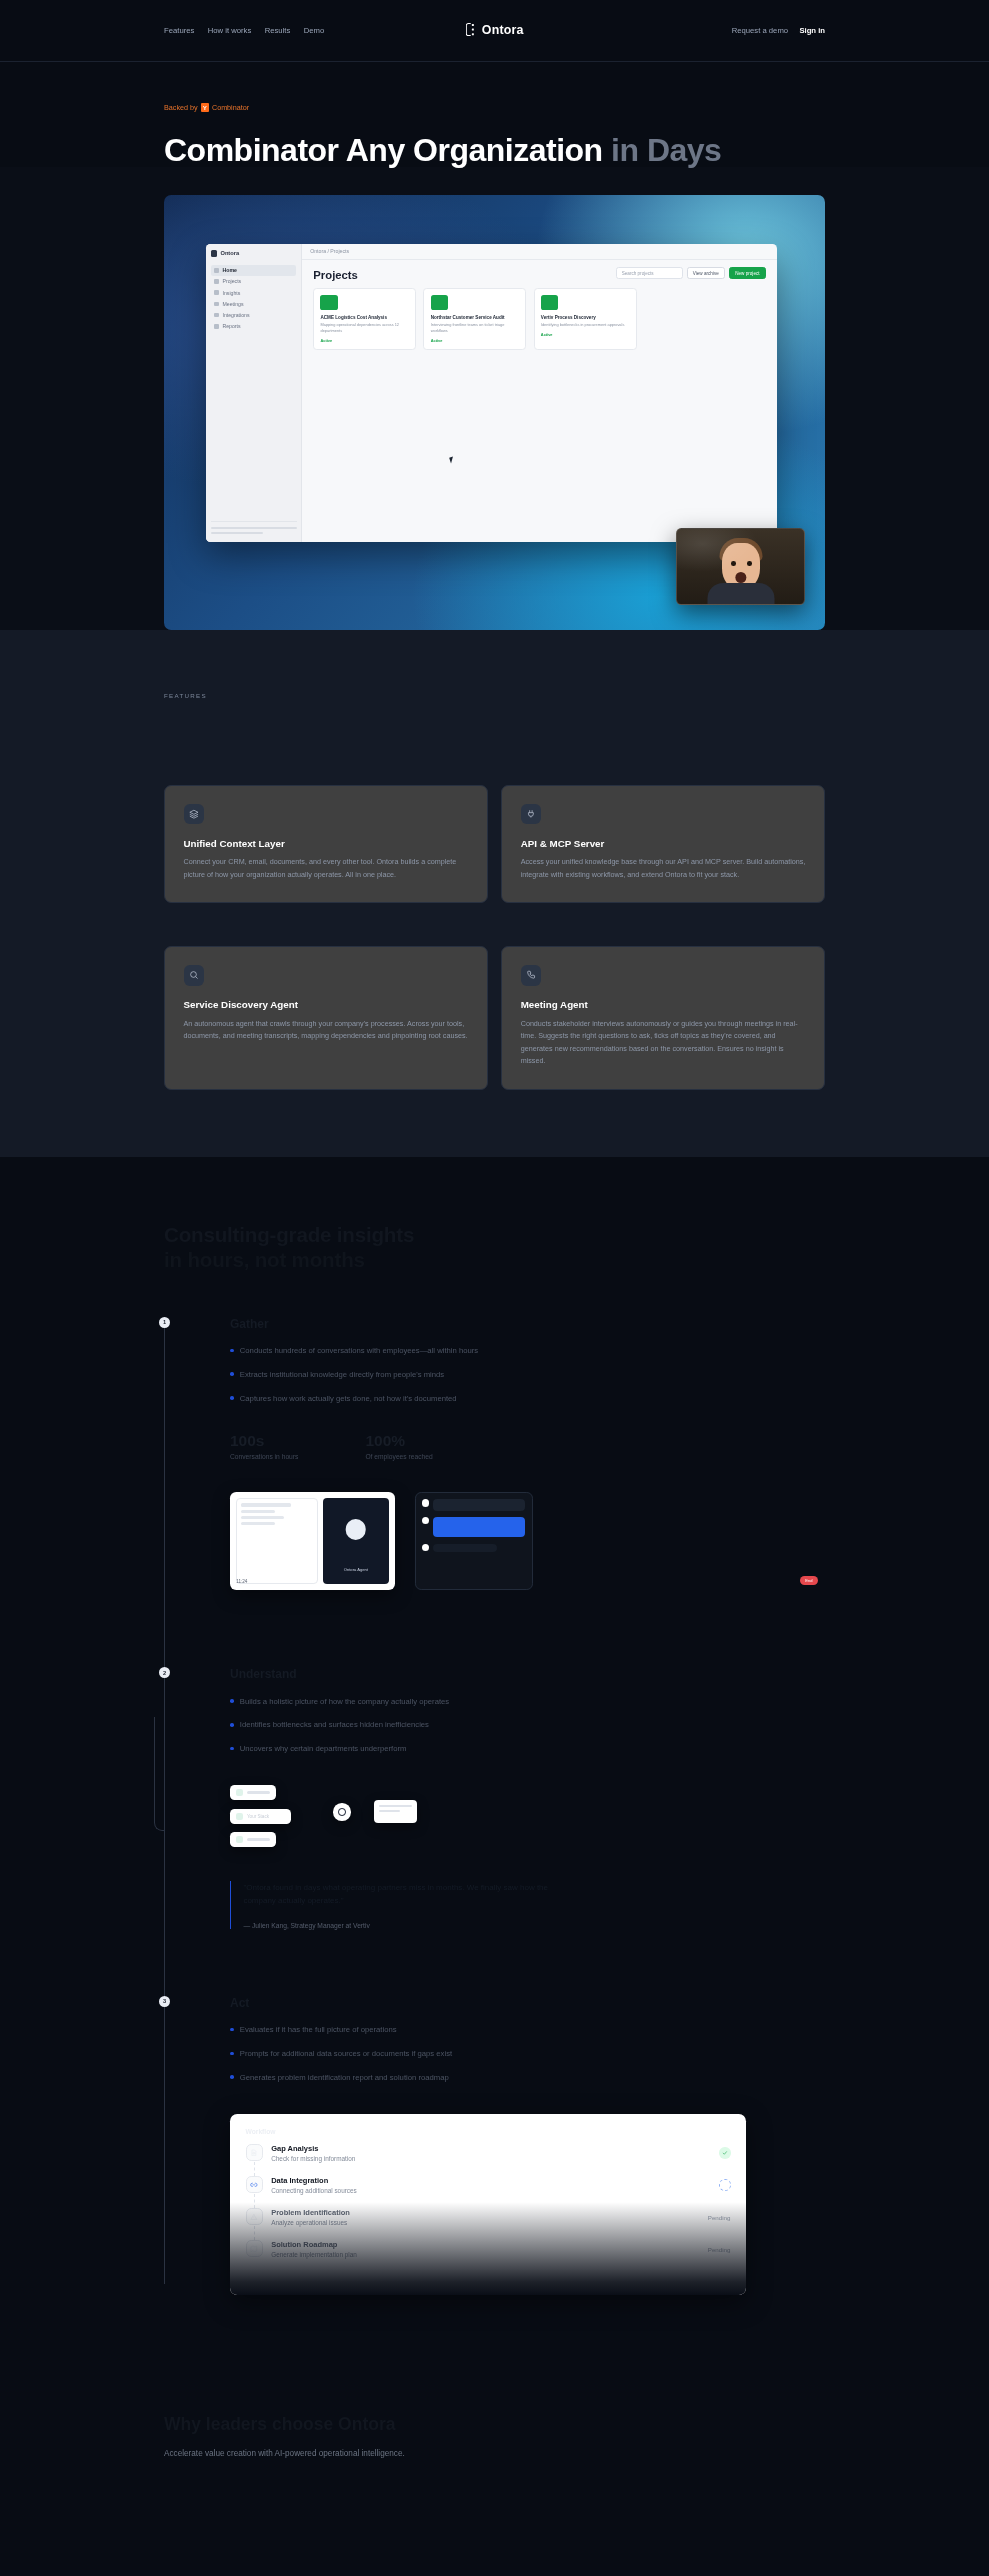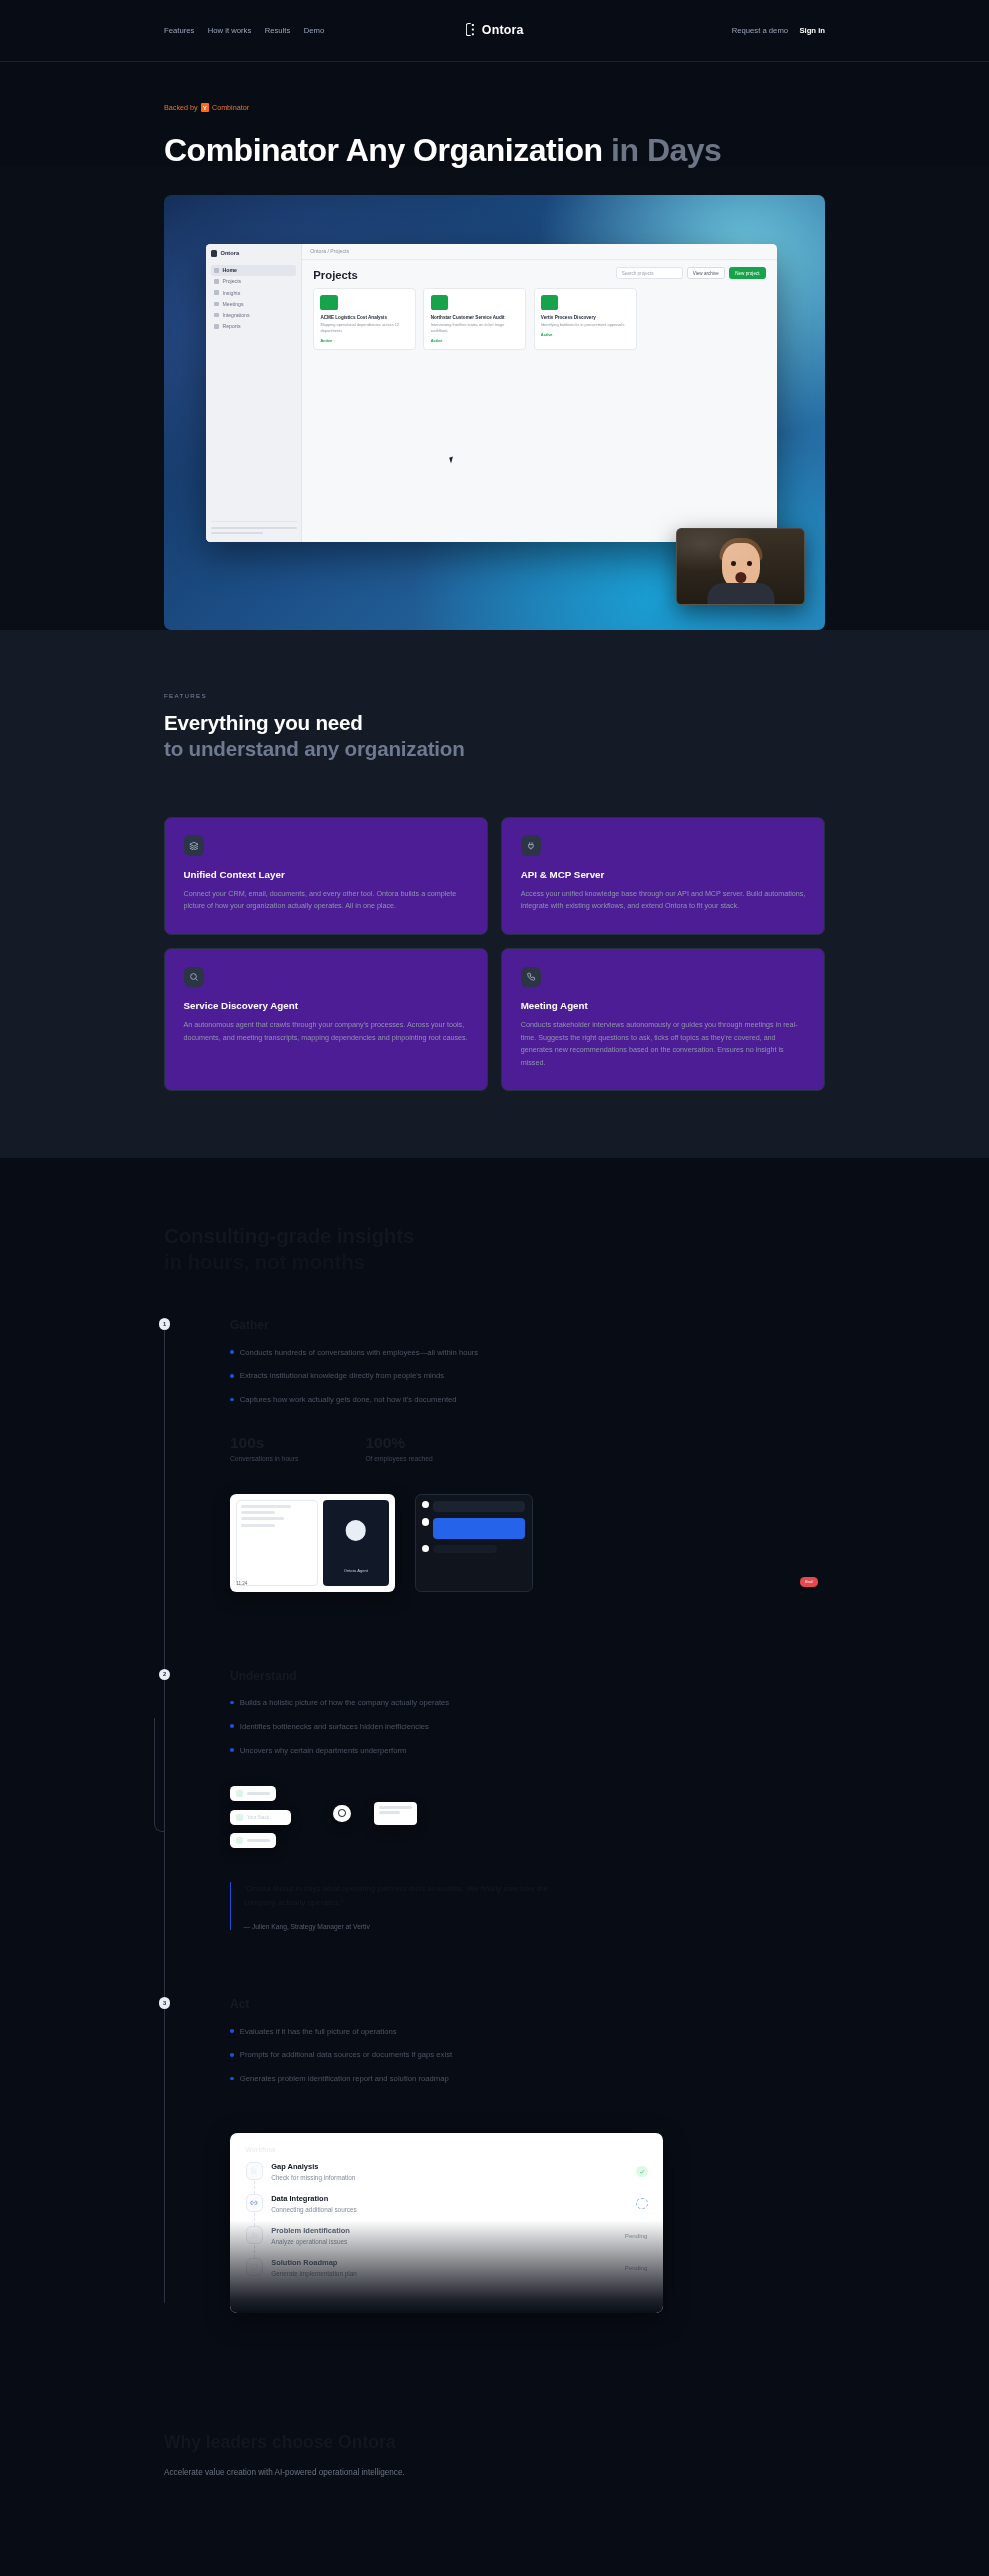--- a/index.html
+++ b/index.html
@@ -121,22 +121,23 @@
     width:67px; height:21.6px; border-radius:15.5px 15.5px 0 0; background:#2a2f3a;}
   .pip .shine{ position:absolute; inset:0; background:radial-gradient(93px 46px at 20% 20%, rgba(255,255,255,.12), transparent 60%);}
 
   
   .sec-features { background:#141a26; padding:62px 164px 67px; }
   .eyebrow { font-size:6.2px; letter-spacing:1.3px; color:#7b8699; margin-bottom:11.3px; }
   h2.sec-title { font-size:20.6px; font-weight:700; line-height:1.22; color:#fff; letter-spacing:-0.2px;}
   h2.sec-title .dim { color:#6e7a90; }
   .feat-grid { display:grid; grid-template-columns:1fr 1fr; gap:13.4px; margin-top:56px; }
   .feat-card {
-    background:#4c1d95; border:0.5px solid #273040; border-radius:7.2px; padding:17.5px 18.5px 20.6px;
+    background:#404040; border:0.5px solid #273040; border-radius:7.2px; padding:17.5px 18.5px 20.6px;
     min-height:105px;
+    margin-top:30px;
   }
   .feat-ic {
     width:20.6px; height:20.6px; border-radius:5.7px; background:#2b3545;
     display:flex; align-items:center; justify-content:center; margin-bottom:13.4px;
   }
   .feat-ic svg { width:9.8px; height:9.8px; stroke:#c6cede; fill:none; stroke-width:1.7; }
   .feat-h { font-size:9.8px; font-weight:700; color:#fff; margin-bottom:7.7px; }
   .feat-p { font-size:7.2px; line-height:1.75; color:#8d97a8; }
 
   
@@ -208,21 +209,21 @@
     border-radius:4.1px; box-shadow:0 4.1px 11.3px rgba(0,0,0,.4); padding:4.6px;}
   .gright .gl2{ height:2.6px; background:#dfe3ea; border-radius:1.5px; margin-bottom:2.6px;}
   .gright .gl2.s{ width:62%;}
 
   .quote { margin-top:29px; border-left:1.5px solid #1f4ed8; padding-left:12.4px; }
   .quote-t { font-size:8px; line-height:1.74; color:#141b26; max-width:330px;}
   .quote-a { margin-top:13.4px; font-size:6.7px; color:#565e6d;}
 
   
   .wf-card {
-    margin-top:47px; width:433px; background:#fff; border-radius:7.2px; padding:13.4px 15.5px 23px;
+    margin-top:30px; width:516px; background:#fff; border-radius:7.2px; padding:13.4px 15.5px 23px;
     box-shadow:0 7.2px 26px rgba(0,0,0,.42); position:relative; overflow:hidden;
   }
   .wf-card:after{
     content:""; position:absolute; left:0; right:0; bottom:0; height:93px;
     background:linear-gradient(180deg, rgba(255,255,255,0) 0%, rgba(10,14,23,.92) 86%, #0a0e17 100%);
   }
   .wf-title { font-size:6.7px; font-weight:700; color:#eceff4; margin-bottom:9.3px;}
   .wf-row { display:flex; align-items:flex-start; gap:8.2px; margin-bottom:13.4px; position:relative;}
   .wf-ic { width:17.5px; height:17.5px; border-radius:5.2px; border:0.5px solid #e6e9ee; background:#fafbfc;
     display:flex; align-items:center; justify-content:center; flex:0 0 17.5px;}
@@ -354,24 +355,20 @@
       <div class="eye l"></div>
       <div class="eye r"></div>
       <div class="mouth"></div>
       <div class="body"></div>
       <div class="shine"></div>
     </div>
   </div>
 
   <div class="sec-features">
     <div class="eyebrow">FEATURES</div>
-    <h2 class="sec-title">
-      <span>Everything you need</span><br>
-      <span class="dim">to understand any organization</span>
-    </h2>
     <div class="feat-grid">
 
       <div class="feat-card">
         <div class="feat-ic">
           <svg viewBox="0 0 24 24">
               <polygon points="12,3 22,8 12,13 2,8"></polygon>
               <polyline points="2,13 12,18 22,13"></polyline>
               <polyline points="2,17.5 12,22.5 22,17.5"></polyline>
             </svg>
         </div>

